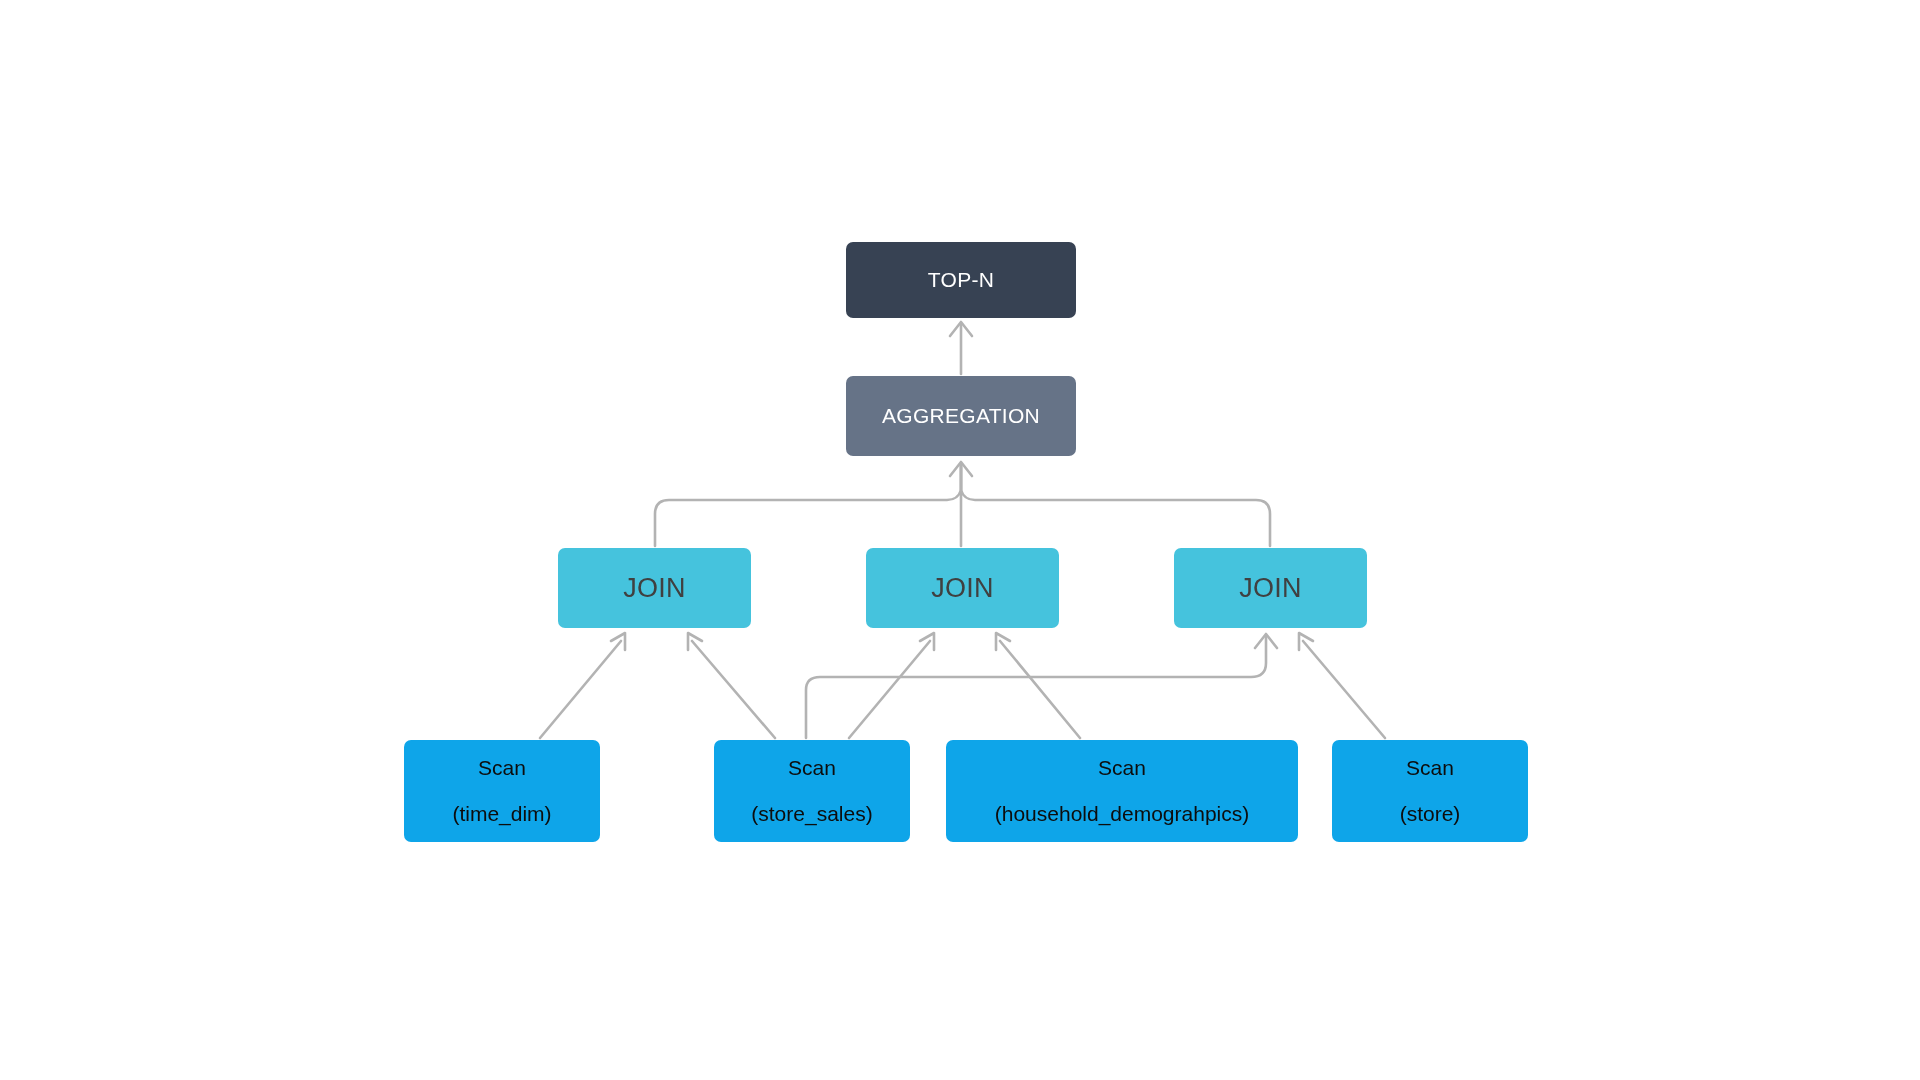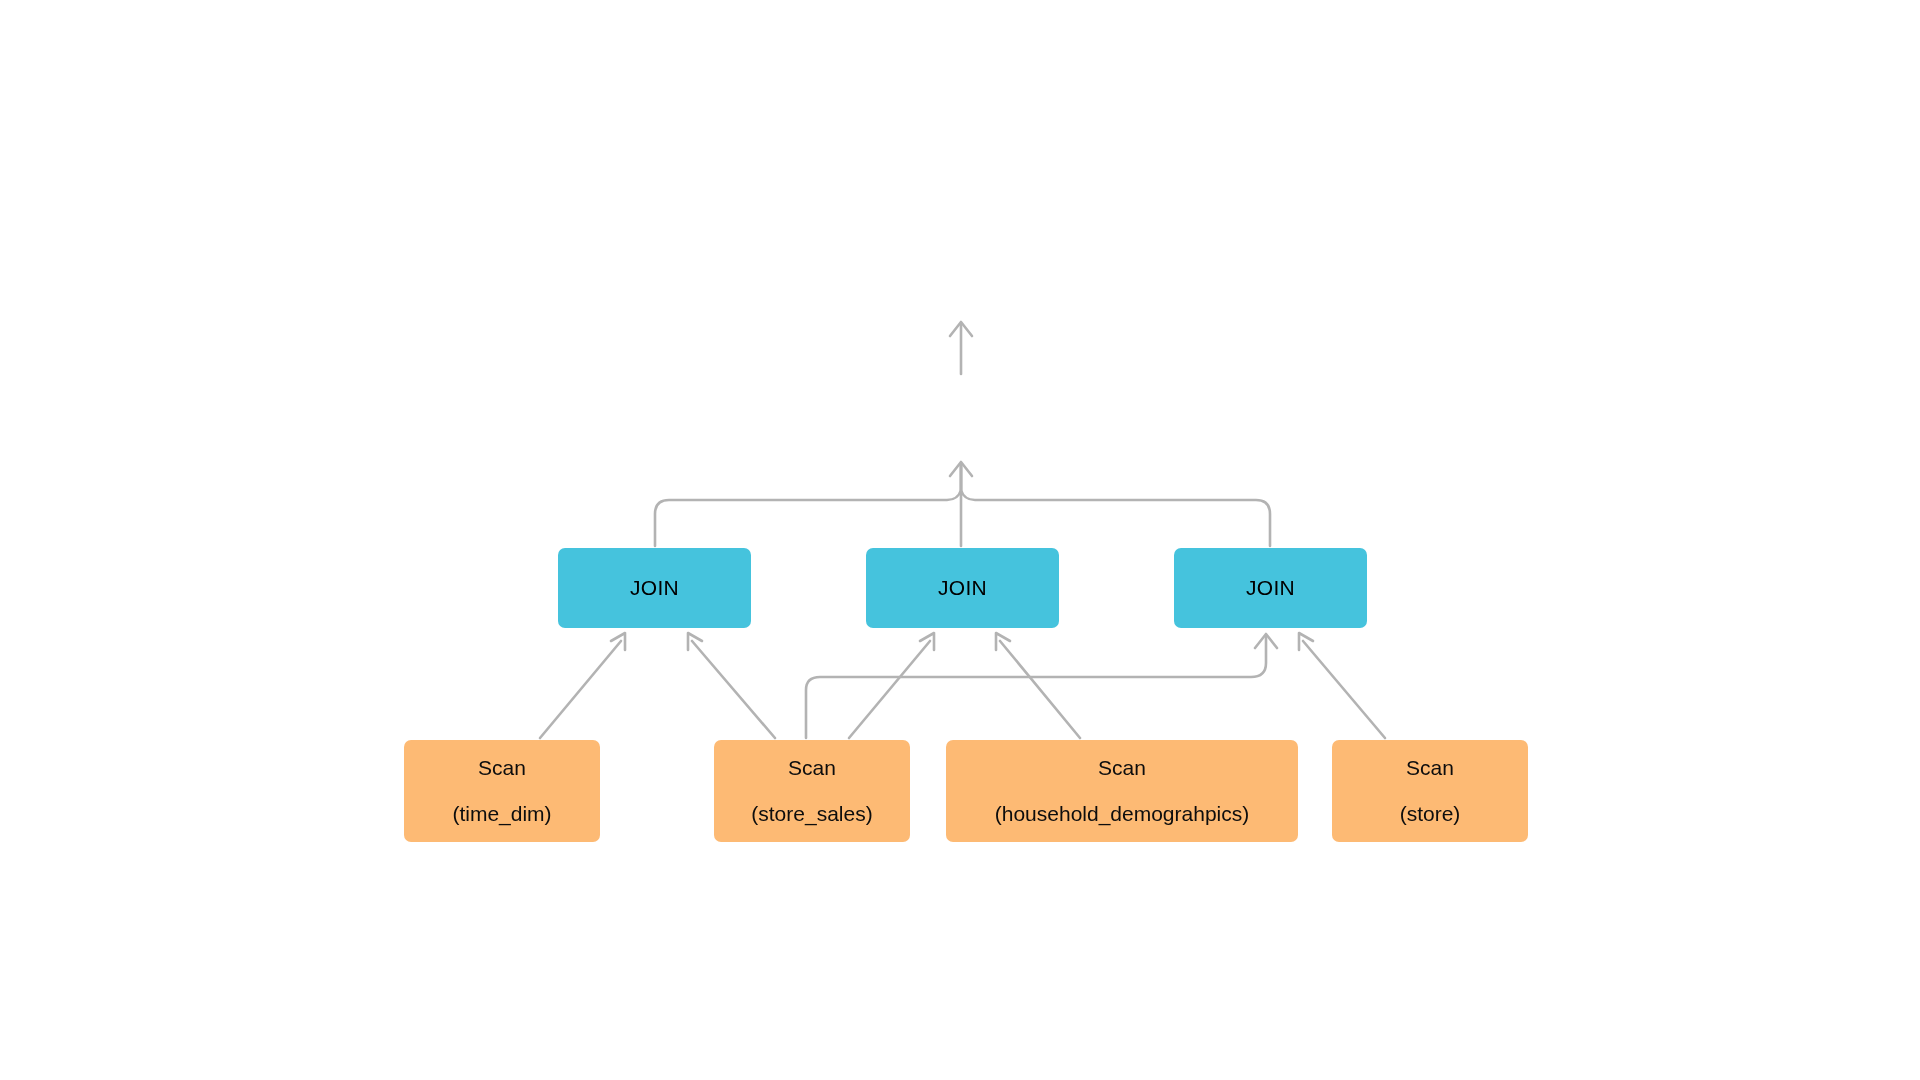--- a/index.html
+++ b/index.html
@@ -46,27 +46,27 @@
     letter-spacing: 0.3px;
   }
   .node-agg {
     background: #667387;
     color: #ffffff;
     font-size: 21px;
     letter-spacing: 0.3px;
   }
   .node-join {
     background: #45c3dd;
-    color: #000000;
-    font-size: 21px;
+    color: #404040;
+    font-size: 27px;
     letter-spacing: 0.3px;
     text-align: right;
   }
   .node-scan {
-    background: #fdba74;
+    background: #0ea5e9;
     color: #0d0d0d;
     font-size: 21px;
   }
   .scan-line2 { display: block; margin-top: 16px; }
 </style>
 </head>
 <body>
 
 <div id="canvas">
 
@@ -117,21 +117,27 @@
       </g>
 
       <g>
         <path d="M1385,738 L1303,641"></path>
         <path d="M1299,650 L1299,633 L1313,641"></path>
       </g>
 
     </g>
   </svg>
 
+  <div class="node node-topn" style="left:846px; top:242px; width:230px; height:76px;">
+    <span>TOP-N</span>
+  </div>
 
+  <div class="node node-agg" style="left:846px; top:376px; width:230px; height:80px;">
+    <span>AGGREGATION</span>
+  </div>
 
   <div class="node node-join" style="left:558px; top:548px; width:193px; height:80px;">
     <span>JOIN</span>
   </div>
 
   <div class="node node-join" style="left:866px; top:548px; width:193px; height:80px;">
     <span>JOIN</span>
   </div>
 
   <div class="node node-join" style="left:1174px; top:548px; width:193px; height:80px;">

